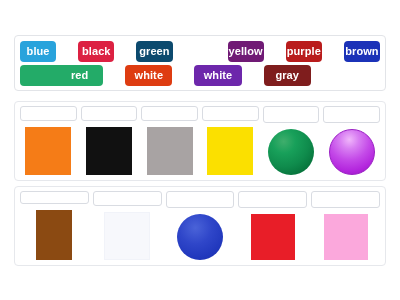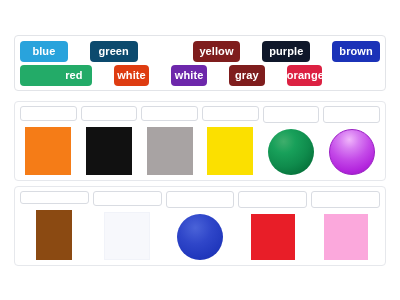--- a/index.html
+++ b/index.html
@@ -136,32 +136,32 @@
 </style>
 </head>
 <body>
 
 <div id="stage">
 
   <div class="wordbank">
 
     <div class="wb-row">
       <div class="tile" style="background: rgb(41, 163, 220);">blue</div>
+      <div class="tile" style="background: rgb(220, 33, 66);">black</div>
       <div class="tile" style="background: #0c4a6e;">green</div>
-      <div class="tile" style="background: #7f1d1d; margin-left: 33px;">yellow</div>
-      <div class="tile" style="background: #0f172a;">purple</div>
+      <div class="tile" style="background: #701a75; margin-left: 33px;">yellow</div>
+      <div class="tile" style="background: #b91c1c;">purple</div>
       <div class="tile" style="background: rgb(27, 50, 184);">brown</div>
     </div>
 
     <div class="wb-row">
       <div class="tile" style="background: rgb(35, 171, 104); padding-left: 36px;">red</div>
       <div class="tile" style="background: rgb(222, 60, 17);">white</div>
       <div class="tile" style="background: rgb(109, 39, 171);">white</div>
       <div class="tile" style="background: #7f1d1d;">gray</div>
-      <div class="tile" style="background: rgb(220, 33, 66);">orange</div>
       <div class="tile empty" style="background: transparent;"></div>
     </div>
 
   </div>
 
   <div class="ansrow" id="row-2">
 
     <div class="cell">
       <div class="slot"></div>
       <div class="swatch-wrap">

